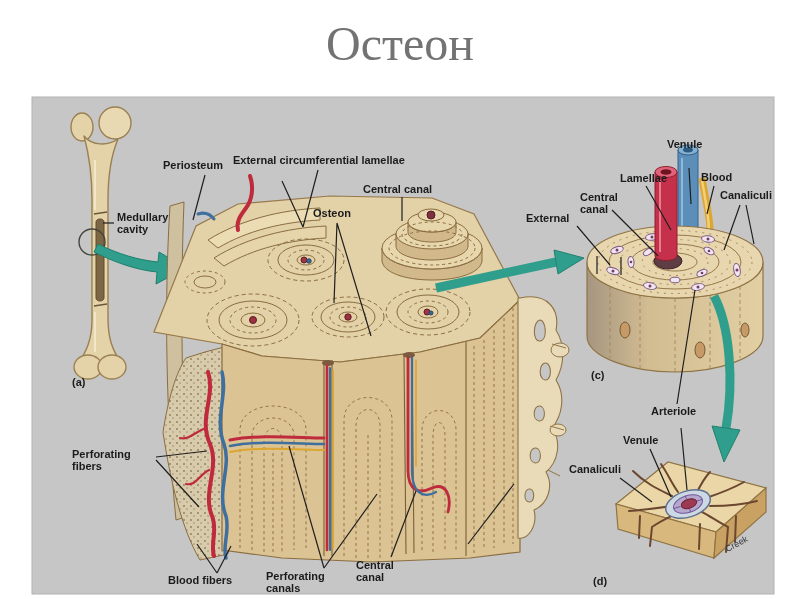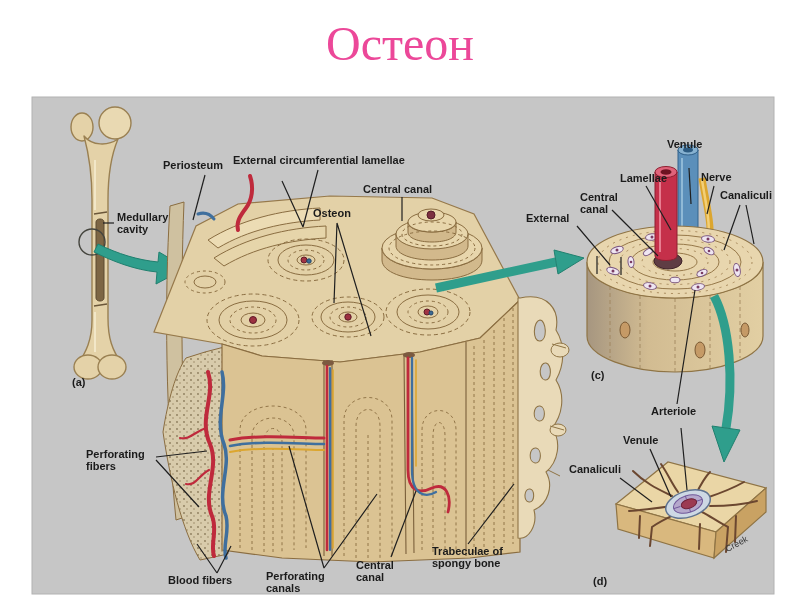--- a/index.html
+++ b/index.html
@@ -1,19 +1,19 @@
 <!DOCTYPE html>
 <html><head>
 <meta charset="utf-8">
 <style>
   html,body{margin:0;padding:0;background:#ffffff;}
   #stage{position:relative;width:800px;height:599px;overflow:hidden;background:#ffffff;
          font-family:"Liberation Sans",sans-serif;}
   #title{position:absolute;left:0;top:16px;width:100%;text-align:center;
-         font-family:"Liberation Serif",serif;font-size:48px;color:#ec4899;}
+         font-family:"Liberation Serif",serif;font-size:48px;color:#737373;}
   svg{position:absolute;left:0;top:0;}
   .lbl{position:absolute;font-size:11px;font-weight:600;color:#1b1b1b;line-height:1.08;z-index:5;}
   .ctr{}
   .tag{font-weight:600;}
   #creek{transform:rotate(-28deg);font-size:9px;font-weight:400;color:#3a3a3a;}
 </style>
 </head>
 <body>
 
 <div id="stage">
@@ -285,31 +285,30 @@
     </g>
   </svg>
 
   <div class="lbl" style="left:117px;top:212px;width:64px;">Medullary cavity</div>
   <div class="lbl tag" style="left:72px;top:377px;width:30px;">(a)</div>
 
   <div class="lbl ctr" style="left:163px;top:160px;width:85px;">Periosteum</div>
   <div class="lbl ctr" style="left:233px;top:155px;width:180px;">External circumferential lamellae</div>
   <div class="lbl ctr" style="left:363px;top:184px;width:78px;">Central canal</div>
   <div class="lbl ctr" style="left:313px;top:208px;width:58px;">Osteon</div>
-  <div class="lbl ctr" style="left:86px;top:449px;width:70px;">Perforating fibers</div>
+  <div class="lbl ctr" style="left:72px;top:449px;width:70px;">Perforating fibers</div>
   <div class="lbl ctr" style="left:168px;top:575px;width:82px;">Blood fibers</div>
   <div class="lbl ctr" style="left:266px;top:571px;width:70px;">Perforating canals</div>
   <div class="lbl ctr" style="left:356px;top:560px;width:50px;">Central canal</div>
-  <div class="lbl" style="left:432px;top:546px;width:96px;">Trabeculae of spongy bone</div>
 
   <div class="lbl ctr" style="left:526px;top:213px;width:54px;">External</div>
   <div class="lbl ctr" style="left:580px;top:192px;width:46px;">Central canal</div>
   <div class="lbl ctr" style="left:620px;top:173px;width:54px;">Lamellae</div>
   <div class="lbl ctr" style="left:667px;top:139px;width:44px;">Venule</div>
-  <div class="lbl ctr" style="left:701px;top:172px;width:38px;">Nerve</div>
+  <div class="lbl ctr" style="left:701px;top:172px;width:38px;">Blood</div>
   <div class="lbl ctr" style="left:720px;top:190px;width:54px;">Canaliculi</div>
   <div class="lbl tag" style="left:591px;top:370px;width:30px;">(c)</div>
 
   <div class="lbl ctr" style="left:651px;top:406px;width:60px;">Arteriole</div>
   <div class="lbl ctr" style="left:623px;top:435px;width:46px;">Venule</div>
   <div class="lbl ctr" style="left:569px;top:464px;width:56px;">Canaliculi</div>
   <div class="lbl tag" style="left:593px;top:576px;width:30px;">(d)</div>
   <div class="lbl" id="creek" style="left:724px;top:536px;width:40px;">Creek</div>
 </div>
 

